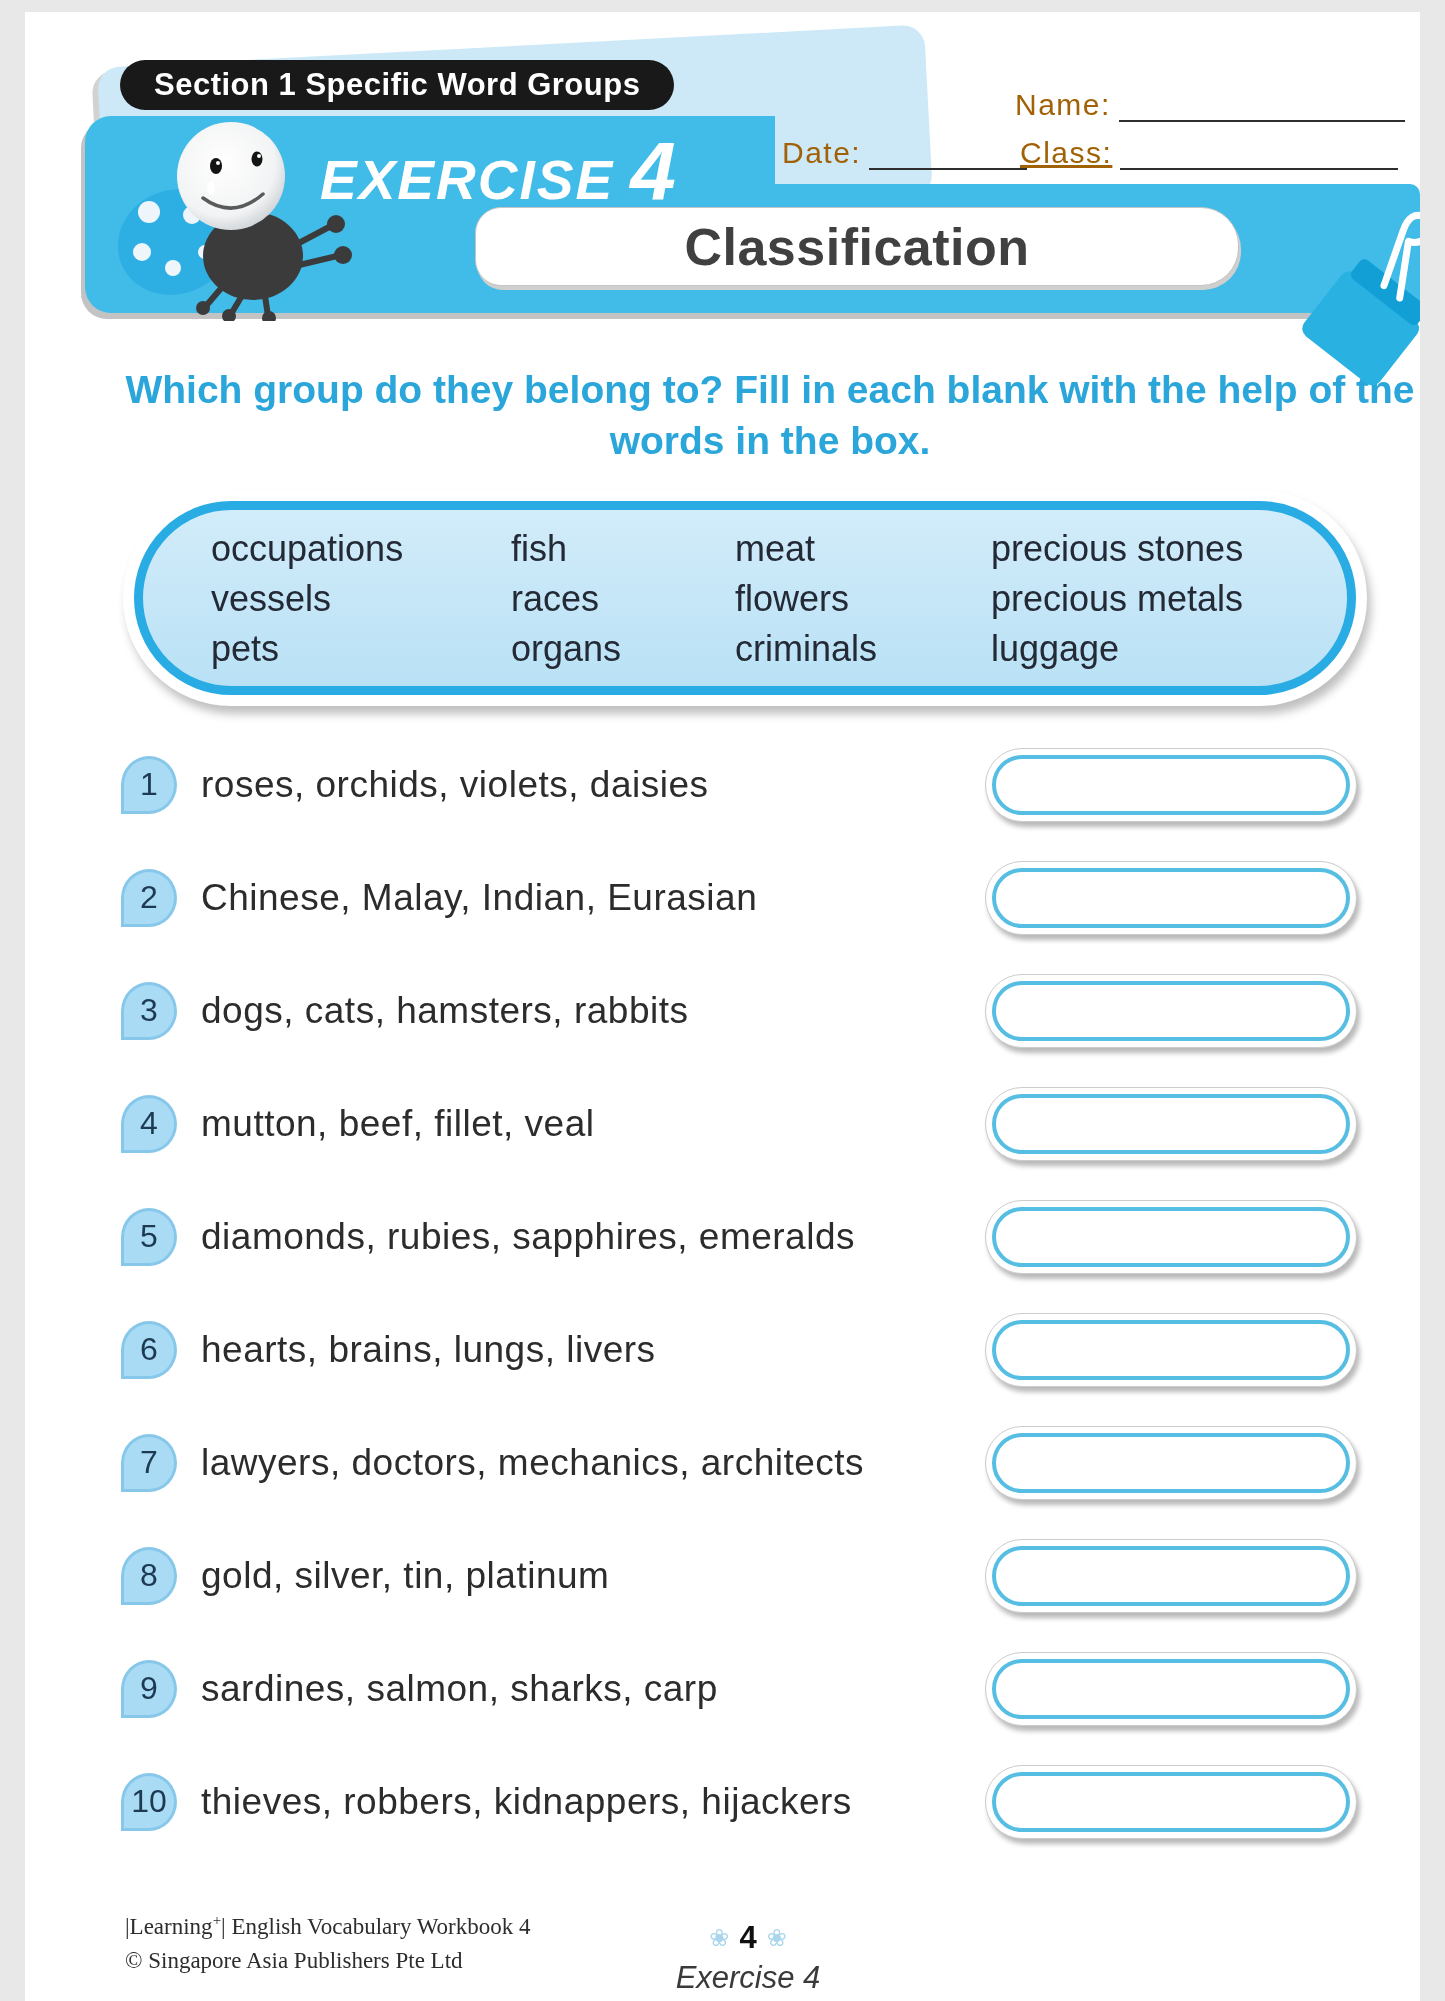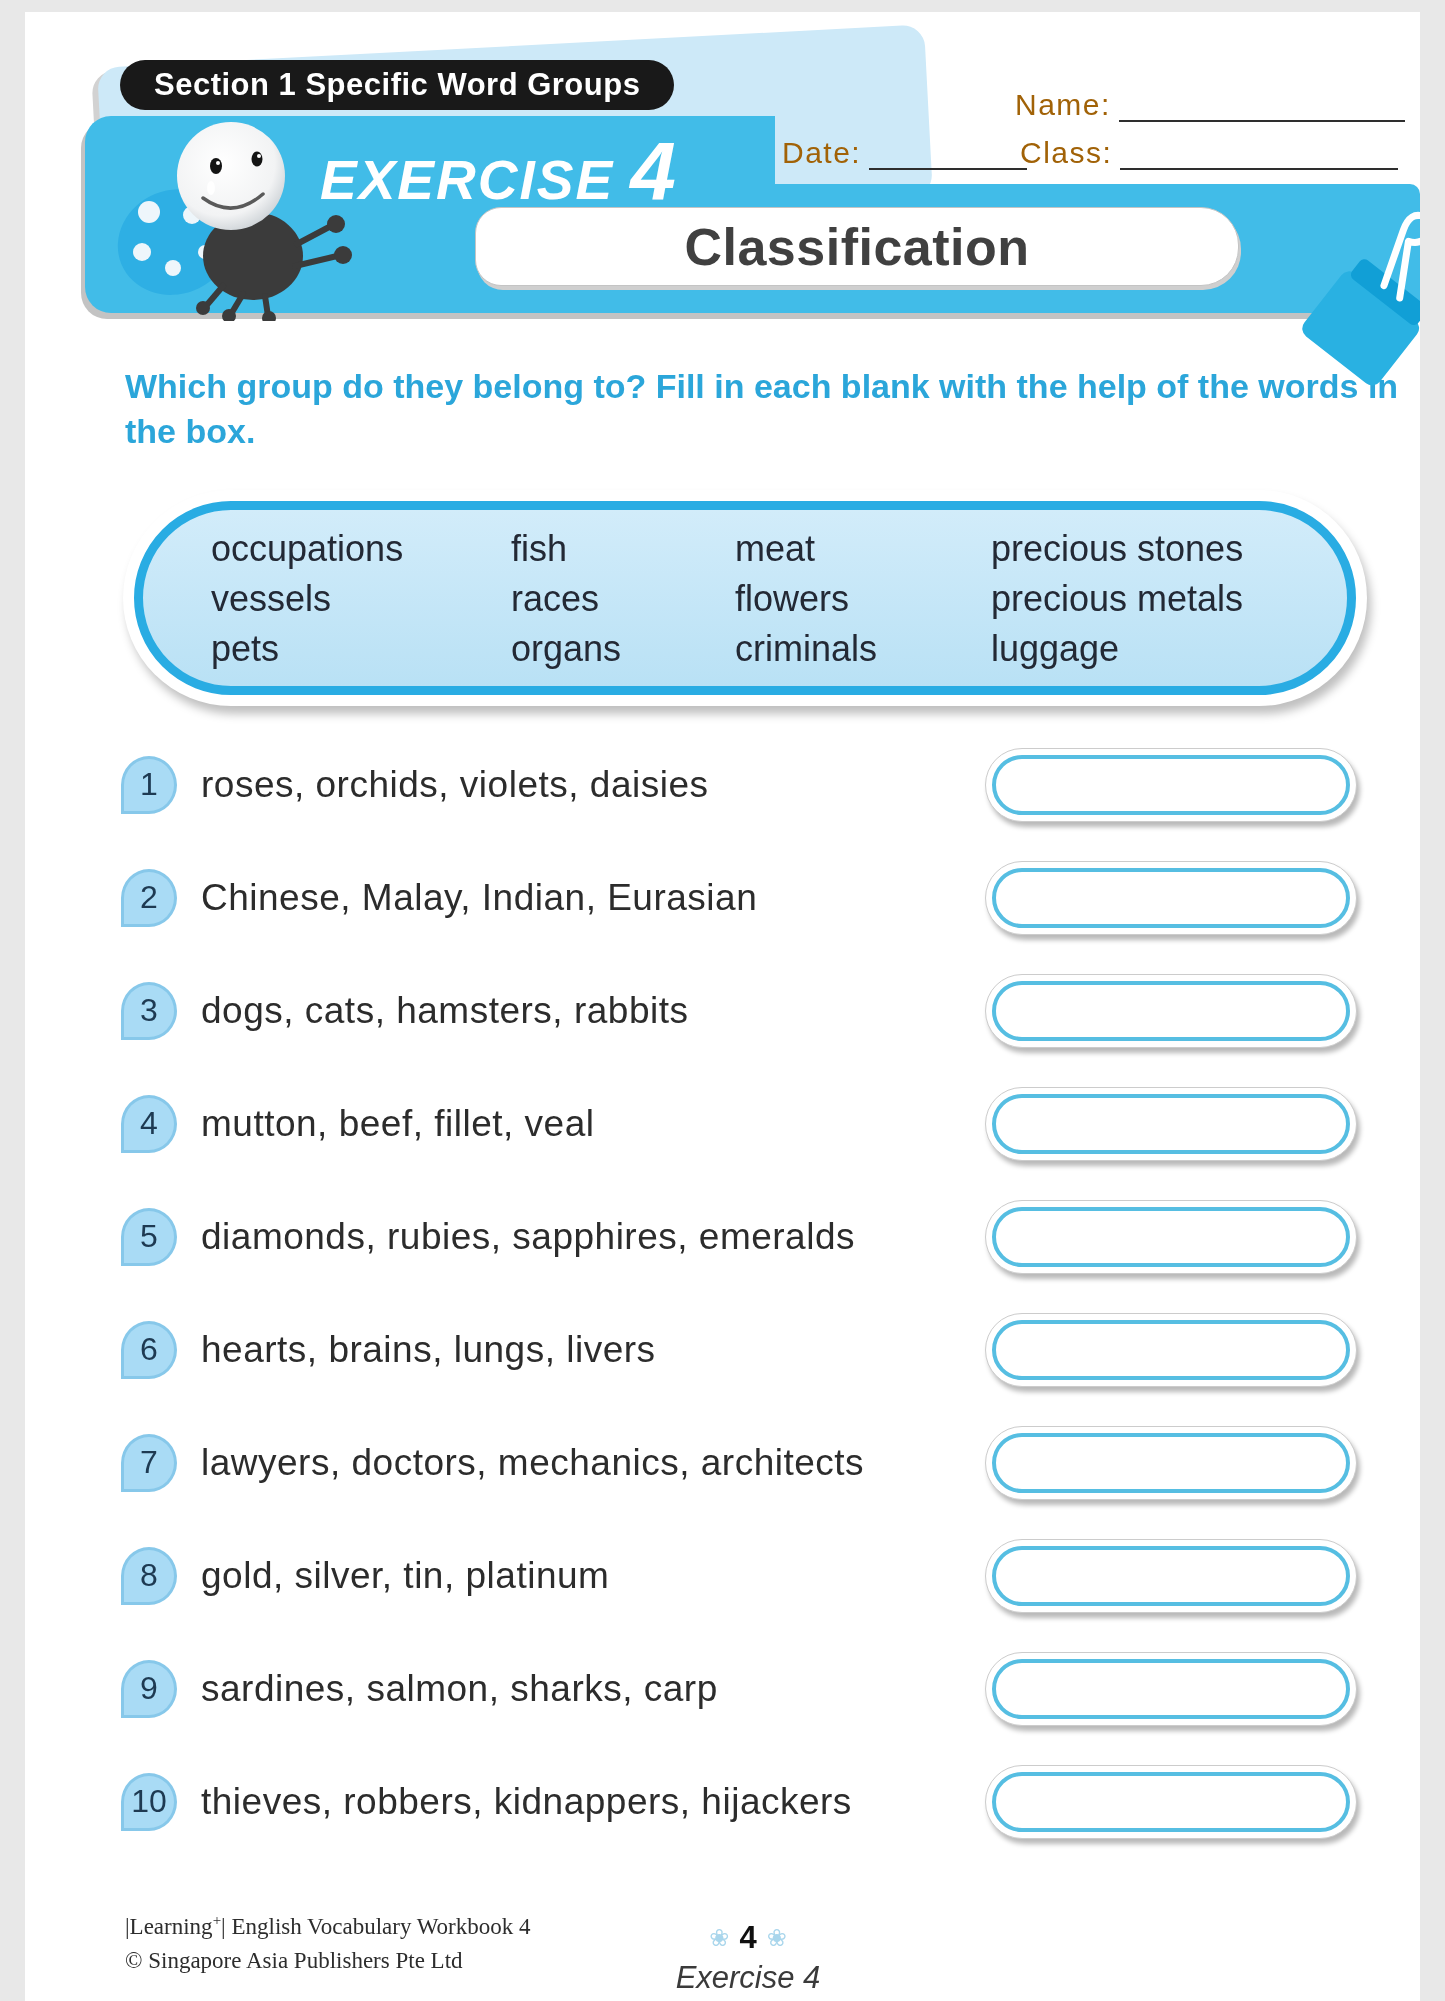--- a/index.html
+++ b/index.html
@@ -27,28 +27,28 @@
   .title-bar{position:absolute;left:450px;top:195px;width:762px;height:77px;z-index:4;
              background:#fff;border:1px solid #c4c4c4;border-radius:26px 38px 38px 26px;
              box-shadow:2px 4px 0 #cfcfcf;display:flex;align-items:center;justify-content:center;}
   .title-bar span{font-size:52px;font-weight:900;color:#404040;letter-spacing:.5px;}
 
   .field-row{position:absolute;z-index:4;display:flex;align-items:flex-end;
              font-size:30px;color:#a16207;letter-spacing:1.5px;}
   .field-row .line{border-bottom:2px solid #2e2e2e;height:30px;margin-left:8px;}
   .name-row{left:990px;top:76px;}   .name-row .line{width:286px;}
   .date-row{left:757px;top:124px;}  .date-row .line{width:158px;}
-  .class-row{left:995px;top:124px;} .class-row .line{width:278px;}
+  .class-row{left:995px;top:124px;text-decoration:underline;} .class-row .line{width:278px;}
 
   .ladybug{position:absolute;left:80px;top:104px;z-index:5;}
   .clip{position:absolute;left:1262px;top:186px;z-index:6;overflow:visible;}
 
   
   .instruction{position:absolute;left:100px;top:352px;width:1290px;
-               font-size:34px;font-weight:700;color:#2ba6da;line-height:1.32;}
+               font-size:39px;font-weight:700;color:#2ba6da;line-height:1.32;text-align:center;}
 
   
   .word-box-outer{position:absolute;left:98px;top:478px;width:1244px;height:216px;
                   background:#fff;border-radius:120px;padding:11px;box-sizing:border-box;
                   box-shadow:4px 8px 10px rgba(0,0,0,.25);}
   .word-box-inner{position:relative;width:100%;height:100%;box-sizing:border-box;
                   border:9px solid #29ace3;border-radius:108px;
                   background:linear-gradient(#d2ecfa,#b9e1f5);}
   .wb-col{position:absolute;top:14px;}
   .wb-col:nth-child(1){left:68px;} .wb-col:nth-child(2){left:368px;}

